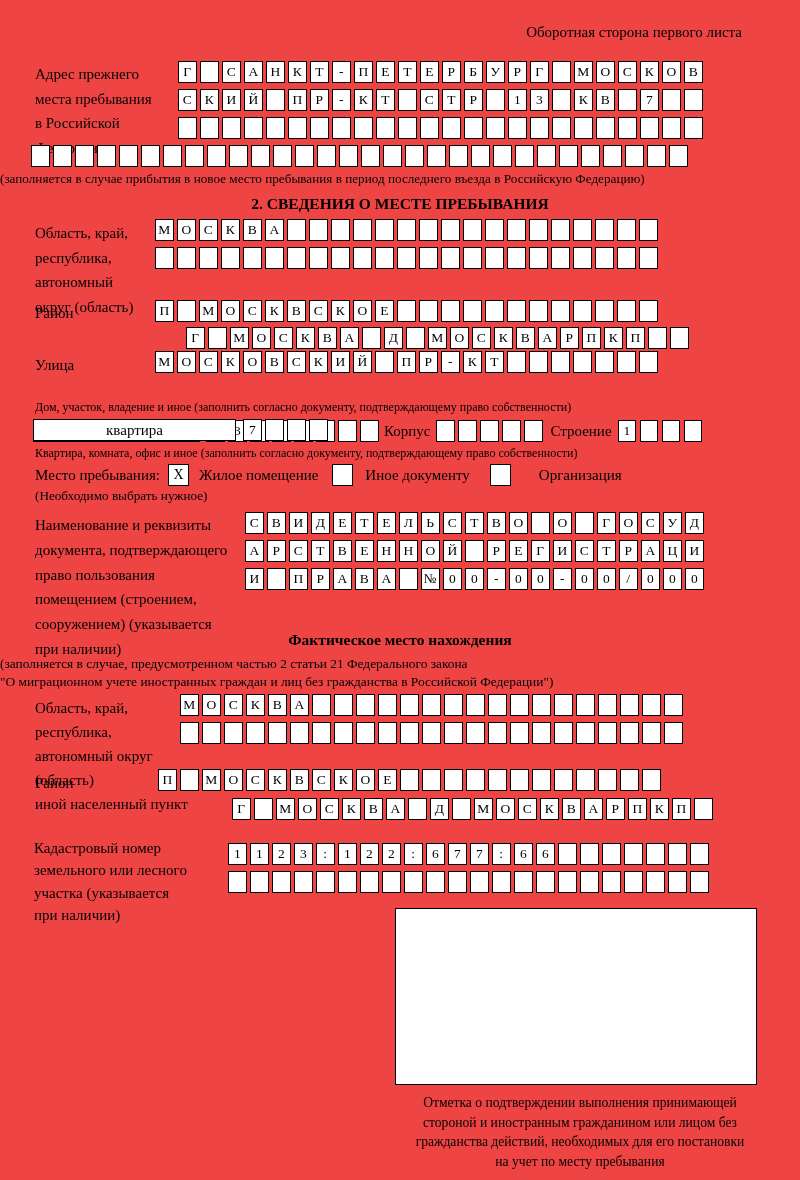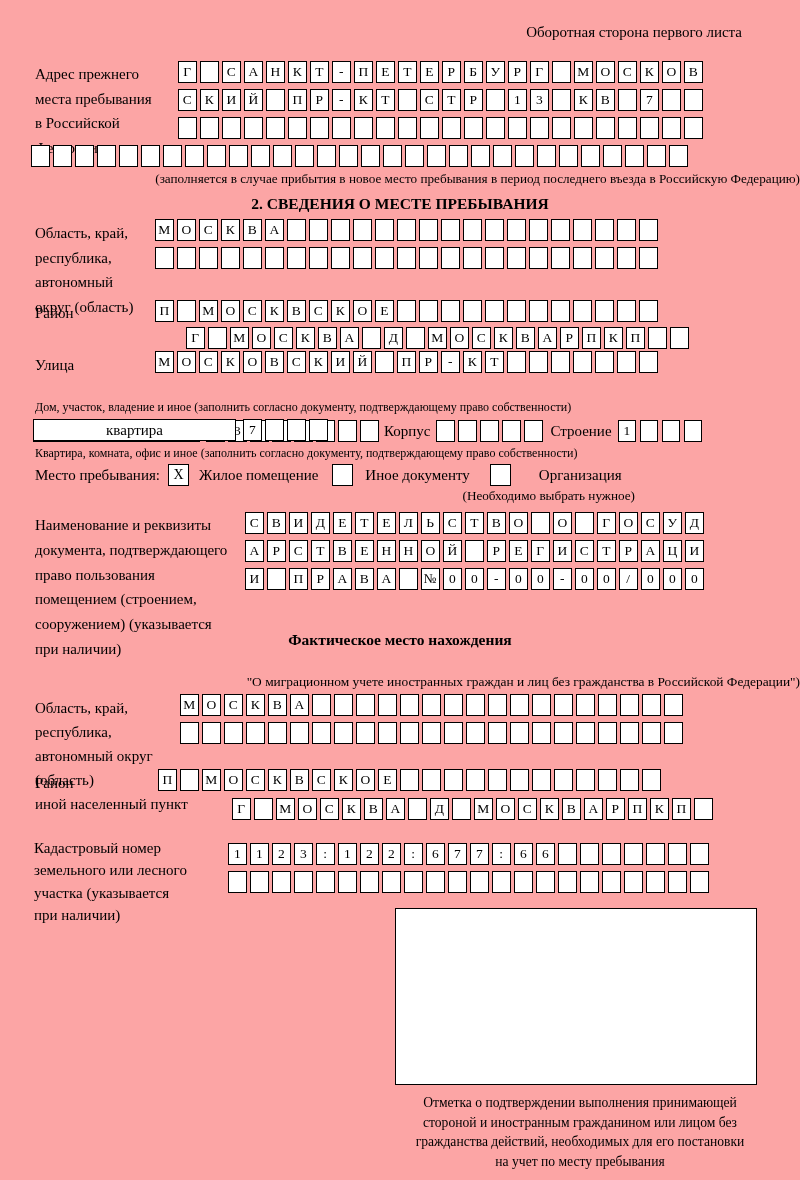--- a/index.html
+++ b/index.html
@@ -1,37 +1,37 @@
 <!DOCTYPE html>
 <html><head>
 <meta charset="utf-8">
 <style>
   html,body{margin:0;padding:0;background:#fff;}
   .page{
     position:relative;
     width:800px;height:1180px;
-    background:#fca5a5;color:#000;
+    background:#ef4444;color:#000;
     font-family:"Liberation Serif","DejaVu Serif",serif;
     overflow:hidden;
   }
   .abs{position:absolute;}
   .lbl{font-size:15px;line-height:24.5px;white-space:nowrap;}
   .lbl-tight{font-size:15px;line-height:22.5px;white-space:nowrap;}
   .boxrow{display:flex;margin-bottom:6px;height:22px;}
   .cbox{
     flex:none;box-sizing:border-box;
     width:22px;height:22px;
     border:1.6px solid #000;
     margin-right:3.5px;
     display:flex;align-items:center;justify-content:center;
     font-size:13.5px;
     background:#fff;
   }
   .cbox{width:18.5px;}
-  .note{font-size:13.2px;text-align:right;}
+  .note{font-size:13.2px;text-align:left;}
   .sec-title{font-size:15.5px;font-weight:bold;text-align:center;width:800px;}
   .caption{font-size:12px;white-space:nowrap;}
   .lblbox{
     box-sizing:border-box;border:1.7px solid #000;height:22px;
     display:flex;align-items:center;justify-content:center;
     font-size:15px;background:#fff;flex:none;
   }
   .inline-flex-row{display:flex;align-items:center;}
   .chk{
     flex:none;box-sizing:border-box;width:21px;height:22px;
@@ -436,20 +436,21 @@
         <span class="cbox">0</span>
         <span class="cbox">0</span>
         <span class="cbox">/</span>
         <span class="cbox">0</span>
         <span class="cbox">0</span>
         <span class="cbox">0</span>
       </div>
   </div>
 
   <div class="abs sec-title" style="left:0;top:631px;">Фактическое место нахождения</div>
+  <div class="abs note" style="left:0;top:656px;width:800px;font-size:13.4px;">(заполняется в случае, предусмотренном частью 2 статьи 21 Федерального закона</div>
   <div class="abs note" style="left:0;top:674px;width:800px;font-size:13.4px;">"О миграционном учете иностранных граждан и лиц без гражданства в Российской Федерации")</div>
 
   <div class="abs" style="left:35px;top:696px;font-size:15px;line-height:24px;white-space:nowrap;">
     <div>Область, край,</div>
     <div>республика,</div>
     <div>автономный округ</div>
     <div>(область)</div>
   </div>
   <div class="abs" style="left:180px;top:694px;">
     <div class="boxrow">

